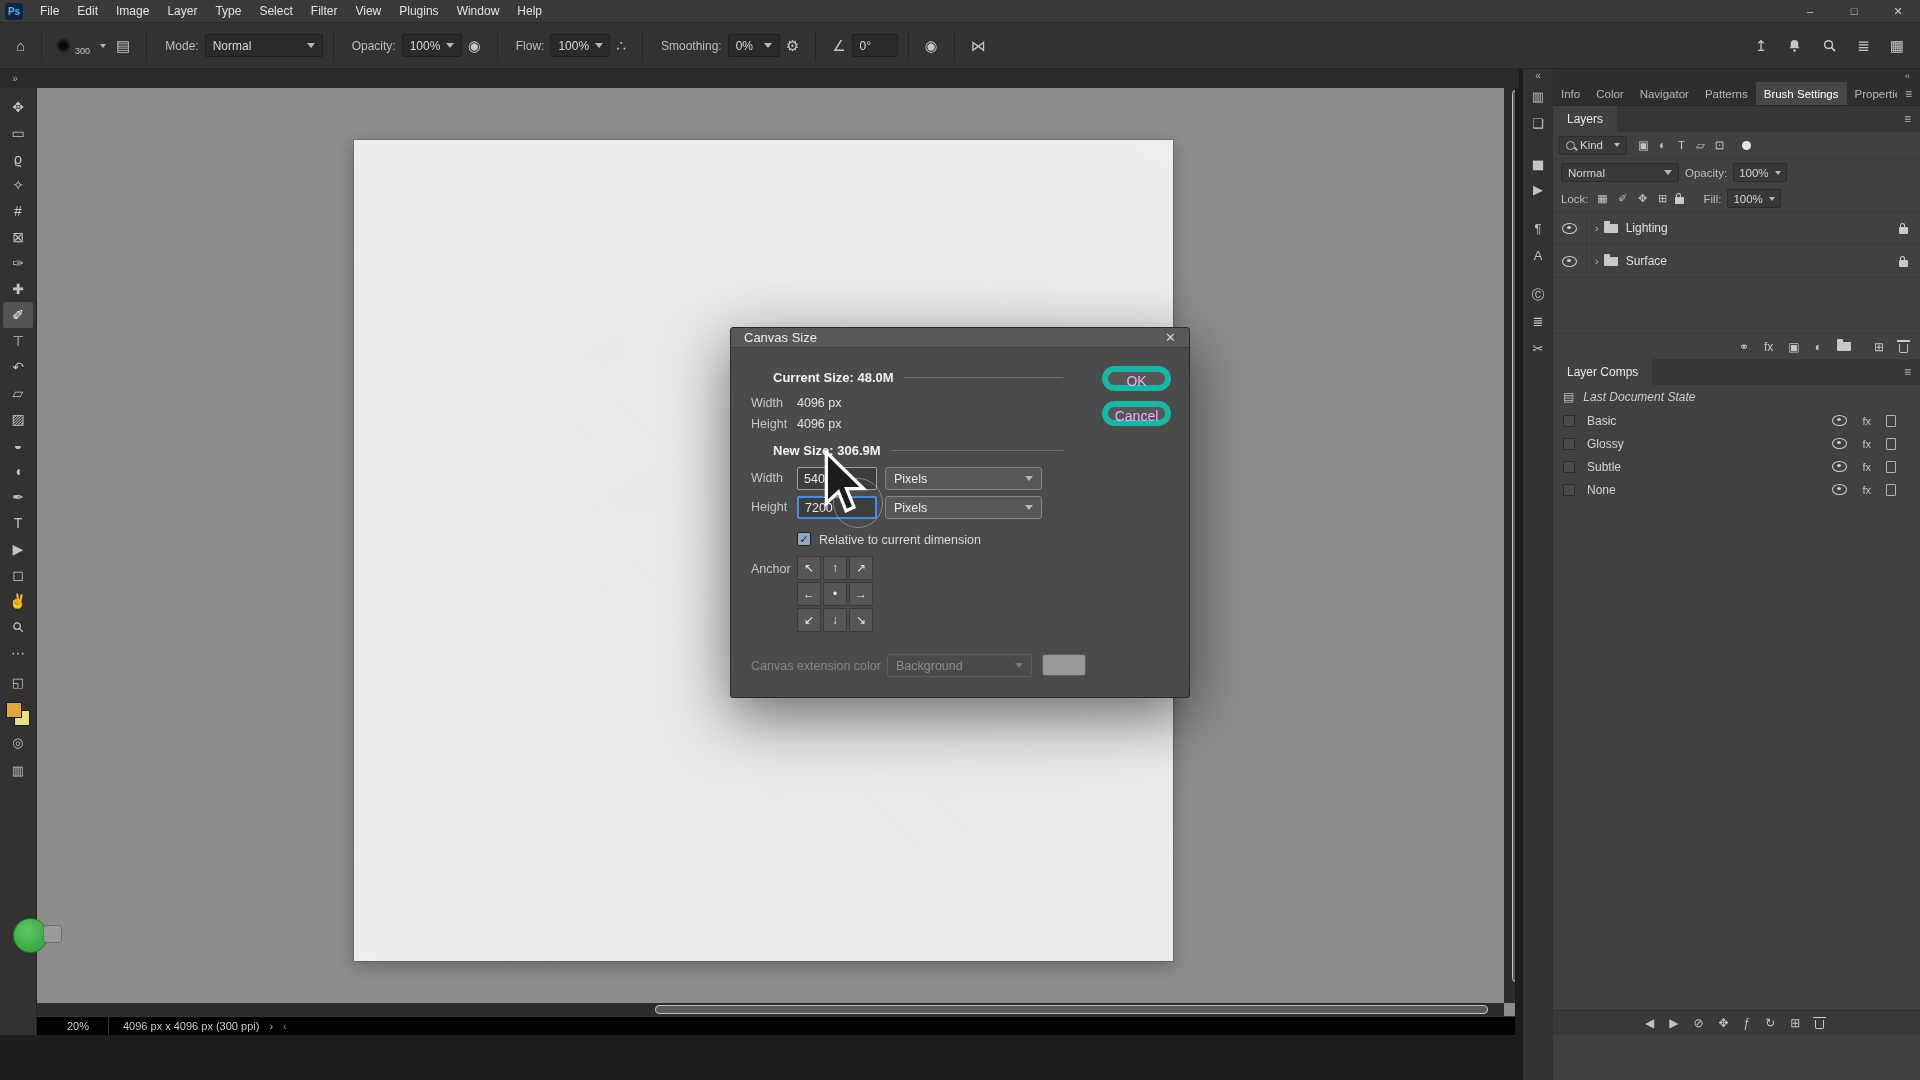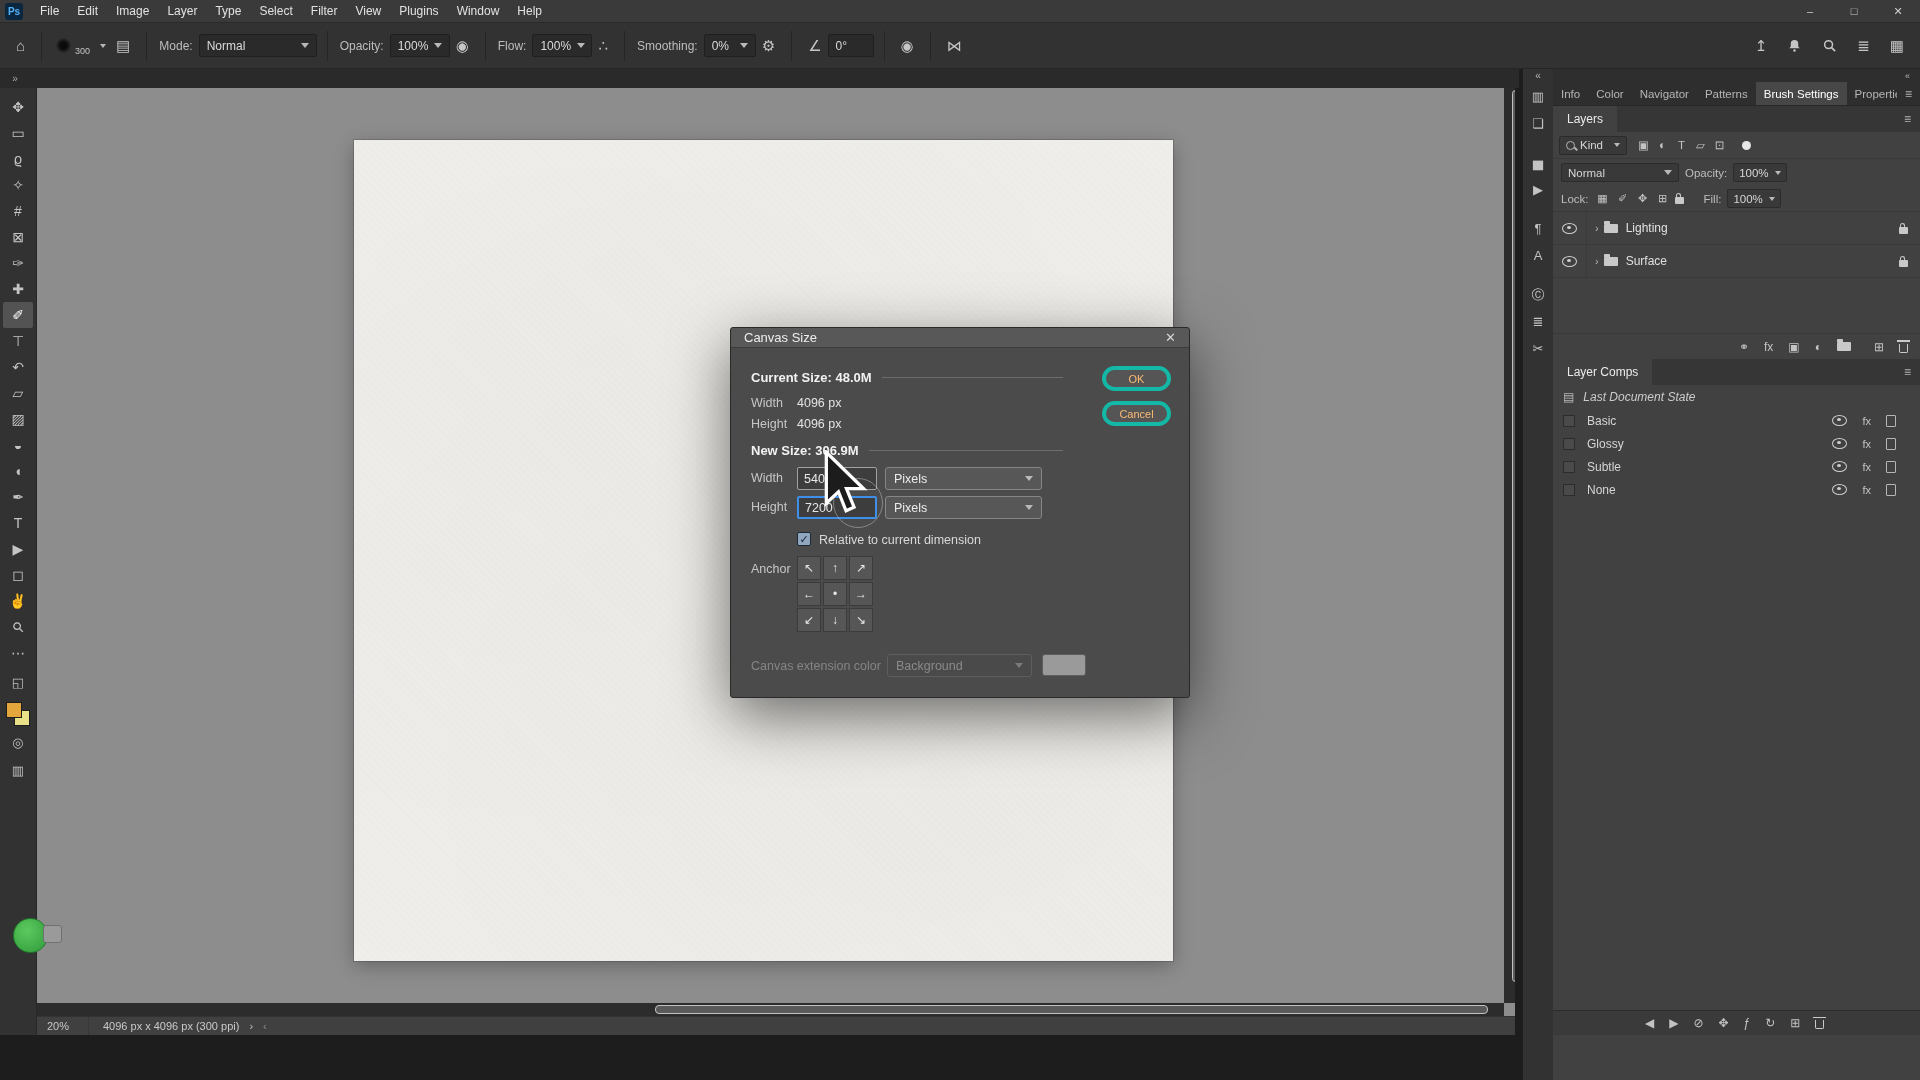--- a/index.html
+++ b/index.html
@@ -9,21 +9,21 @@
   #menubar{position:absolute;left:0;top:0;width:1920px;height:23px;background:#3a3a3a;display:flex;align-items:center;border-bottom:1px solid #2a2a2a;box-sizing:border-box;}
   #ps-logo{width:18px;height:17px;margin:0 8px 0 5px;background:#0b2740;border-radius:3px;color:#55b2f5;font-size:10px;font-weight:bold;display:flex;align-items:center;justify-content:center;}
   .menu-item{padding:0 9px;color:#e2e2e2;font-size:12px;line-height:23px;}
   #win-controls{margin-left:auto;display:flex;gap:0;}
   #win-controls span{width:44px;text-align:center;color:#cfcfcf;font-size:11px;line-height:22px;}
 
   
   #optionsbar{position:absolute;left:0;top:23px;width:1920px;height:46px;background:#323232;display:flex;align-items:center;padding-left:10px;box-sizing:border-box;border-bottom:1px solid #252525;}
   .ob-sep{width:1px;height:30px;background:#252525;margin:0 10px;flex:none;}
   .ob-icon{color:#c6c6c6;font-size:15px;margin:0 6px;flex:none;}
-  .ob-label{color:#bdbdbd;font-size:12px;margin:0 6px 0 2px;flex:none;white-space:nowrap;}
+  .ob-label{color:#bdbdbd;font-size:12px;margin:0 6px 0 8px;flex:none;white-space:nowrap;}
   .ob-dd{height:23px;background:#2a2a2a;border:1px solid #1f1f1f;border-radius:2px;display:flex;align-items:center;justify-content:space-between;padding:0 7px;color:#dadada;font-size:12px;flex:none;box-sizing:border-box;}
   .chev{width:0;height:0;border-left:4px solid transparent;border-right:4px solid transparent;border-top:5px solid #b9b9b9;flex:none;margin-left:6px;}
   .chev.tiny{border-left-width:3px;border-right-width:3px;border-top-width:4px;}
   .brush-preview{display:flex;align-items:center;gap:4px;margin:0 4px;}
   .bp-dot{width:15px;height:15px;border-radius:50%;background:radial-gradient(circle,#0a0a0a 30%,rgba(10,10,10,0) 75%);}
   .bp-size{font-size:9px;color:#c5c5c5;margin-top:10px;}
   .ob-right{margin-left:auto;display:flex;align-items:center;gap:20px;padding-right:16px;}
   .ob-right .ob-icon{margin:0;}
 
   
@@ -50,21 +50,21 @@
       radial-gradient(900px 700px at 72% 78%, rgba(0,0,0,0.025), rgba(0,0,0,0)),
       repeating-linear-gradient(45deg, rgba(0,0,0,0.008) 0 2px, rgba(0,0,0,0) 2px 5px),
       #f1f0ec;
     box-shadow:0 0 0 1px rgba(0,0,0,0.15),0 5px 18px rgba(0,0,0,0.28);}
   #vscroll{position:absolute;right:0;top:0;width:11px;height:915px;background:#2c2c2c;}
   #vscroll .thumb{position:absolute;left:2px;top:2px;width:7px;height:892px;background:#5a5a5a;border-radius:4px;}
   #hscroll{position:absolute;left:0;bottom:0;width:1467px;height:13px;background:#2c2c2c;}
   #hscroll .thumb{position:absolute;left:612px;top:2px;width:833px;height:9px;background:#5a5a5a;border-radius:4px;}
 
   
-  #statusbar{position:absolute;left:37px;top:1016px;width:1478px;height:19px;background:#404040;border-top:1px solid #333;display:flex;align-items:center;font-size:11px;color:#c9c9c9;box-sizing:border-box;}
+  #statusbar{position:absolute;left:37px;top:1016px;width:1478px;height:19px;background:#000000;border-top:1px solid #333;display:flex;align-items:center;font-size:11px;color:#c9c9c9;box-sizing:border-box;padding-left:20px;}
   .zoom-field{width:52px;padding-left:10px;border-right:1px solid #383838;height:100%;display:flex;align-items:center;box-sizing:border-box;}
   .doc-info{margin-left:14px;}
   .sb-chev{margin-left:10px;color:#bdbdbd;}
   .sb-chev.dim{color:#8a8a8a;}
 
   
   #iconstrip{position:absolute;left:1523px;top:69px;width:30px;height:1011px;background:#323232;display:flex;flex-direction:column;align-items:center;}
   .collapse-btn{height:14px;line-height:14px;font-size:10px;color:#b5b5b5;width:100%;text-align:center;flex:none;}
   #strip-icons{display:flex;flex-direction:column;align-items:center;width:100%;}
   .strip-icon{height:27px;width:100%;display:flex;align-items:center;justify-content:center;color:#c3c3c3;font-size:13px;flex:none;}
@@ -126,26 +126,26 @@
   .sheet{width:8px;height:10px;border:1px solid #b5b5b5;border-radius:1px;flex:none;}
   #comps-toolbar{position:absolute;left:0;right:0;top:941px;height:25px;background:#3a3a3a;border-top:1px solid #2d2d2d;display:flex;align-items:center;gap:15px;padding-left:92px;box-sizing:border-box;}
   .ct-icon{color:#c3c3c3;font-size:12px;}
 
   
   #dialog{position:absolute;left:730px;top:327px;width:460px;height:371px;background:#4b4b4b;border:1px solid #2a2a2a;border-radius:3px;box-shadow:0 18px 60px rgba(0,0,0,0.55);z-index:500;box-sizing:border-box;}
   .dlg-title{height:20px;background:#585858;border-bottom:1px solid #3c3c3c;display:flex;align-items:center;padding:0 13px;font-size:13px;color:#ededed;border-radius:3px 3px 0 0;box-sizing:border-box;}
   .dlg-close{margin-left:auto;font-size:13px;color:#d5d5d5;}
   .dlg-body{position:relative;height:341px;}
   .sect{position:absolute;display:flex;align-items:center;}
-  .sect b{font-size:13px;color:#f2f2f2;white-space:nowrap;}
+  .sect b{font-size:13px;color:#f2f2f2;white-space:nowrap;margin-left:22px;}
   .rule{flex:1;height:1px;background:#6c6c6c;margin-left:10px;}
   .frow{position:absolute;display:flex;font-size:12.5px;}
   .flabel{width:46px;color:#c6c6c6;flex:none;}
   .fval{color:#e3e3e3;}
-  .dbtn{position:absolute;width:69px;height:25px;border-radius:13px;background:#555555;border:4px solid #14b8a6;color:#fdba74;font-family:"Liberation Sans",sans-serif;font-size:11px;}
+  .dbtn{position:absolute;width:69px;height:25px;border-radius:13px;background:#555555;border:6px solid #14b8a6;color:#f0abfc;font-family:"Liberation Sans",sans-serif;font-size:14px;}
   .dinput{position:absolute;width:80px;height:23px;background:#3d3d3d;border:1px solid #a0a0a0;color:#e8e8e8;font-family:"Liberation Sans",sans-serif;font-size:12.5px;padding:0 6px;border-radius:2px;box-sizing:border-box;}
   .dinput.focus{border:2px solid #3f8fe8;}
   .dselect{position:absolute;width:157px;height:23px;background:#575757;border:1px solid #868686;border-radius:3px;display:flex;align-items:center;justify-content:space-between;padding:0 8px;font-size:12.5px;color:#ebebeb;box-sizing:border-box;}
   .dselect.disabled{background:#4a4a4a;border-color:#5e5e5e;color:#8a8a8a;}
   .dselect.disabled .chev{border-top-color:#7a7a7a;}
   .dcheck{position:absolute;width:14px;height:14px;background:#91a7bf;border:1px solid #1e2935;color:#14202e;font-size:11px;display:flex;align-items:center;justify-content:center;border-radius:2px;box-sizing:border-box;}
   .dchecklabel{position:absolute;font-size:12.5px;color:#d8d8d8;}
   .dlabel{position:absolute;font-size:12.5px;color:#c6c6c6;}
   .dlabel.disabled{color:#858585;}
   #anchor-grid{position:absolute;display:grid;grid-template-columns:repeat(3,24px);grid-auto-rows:24px;gap:2px;}

